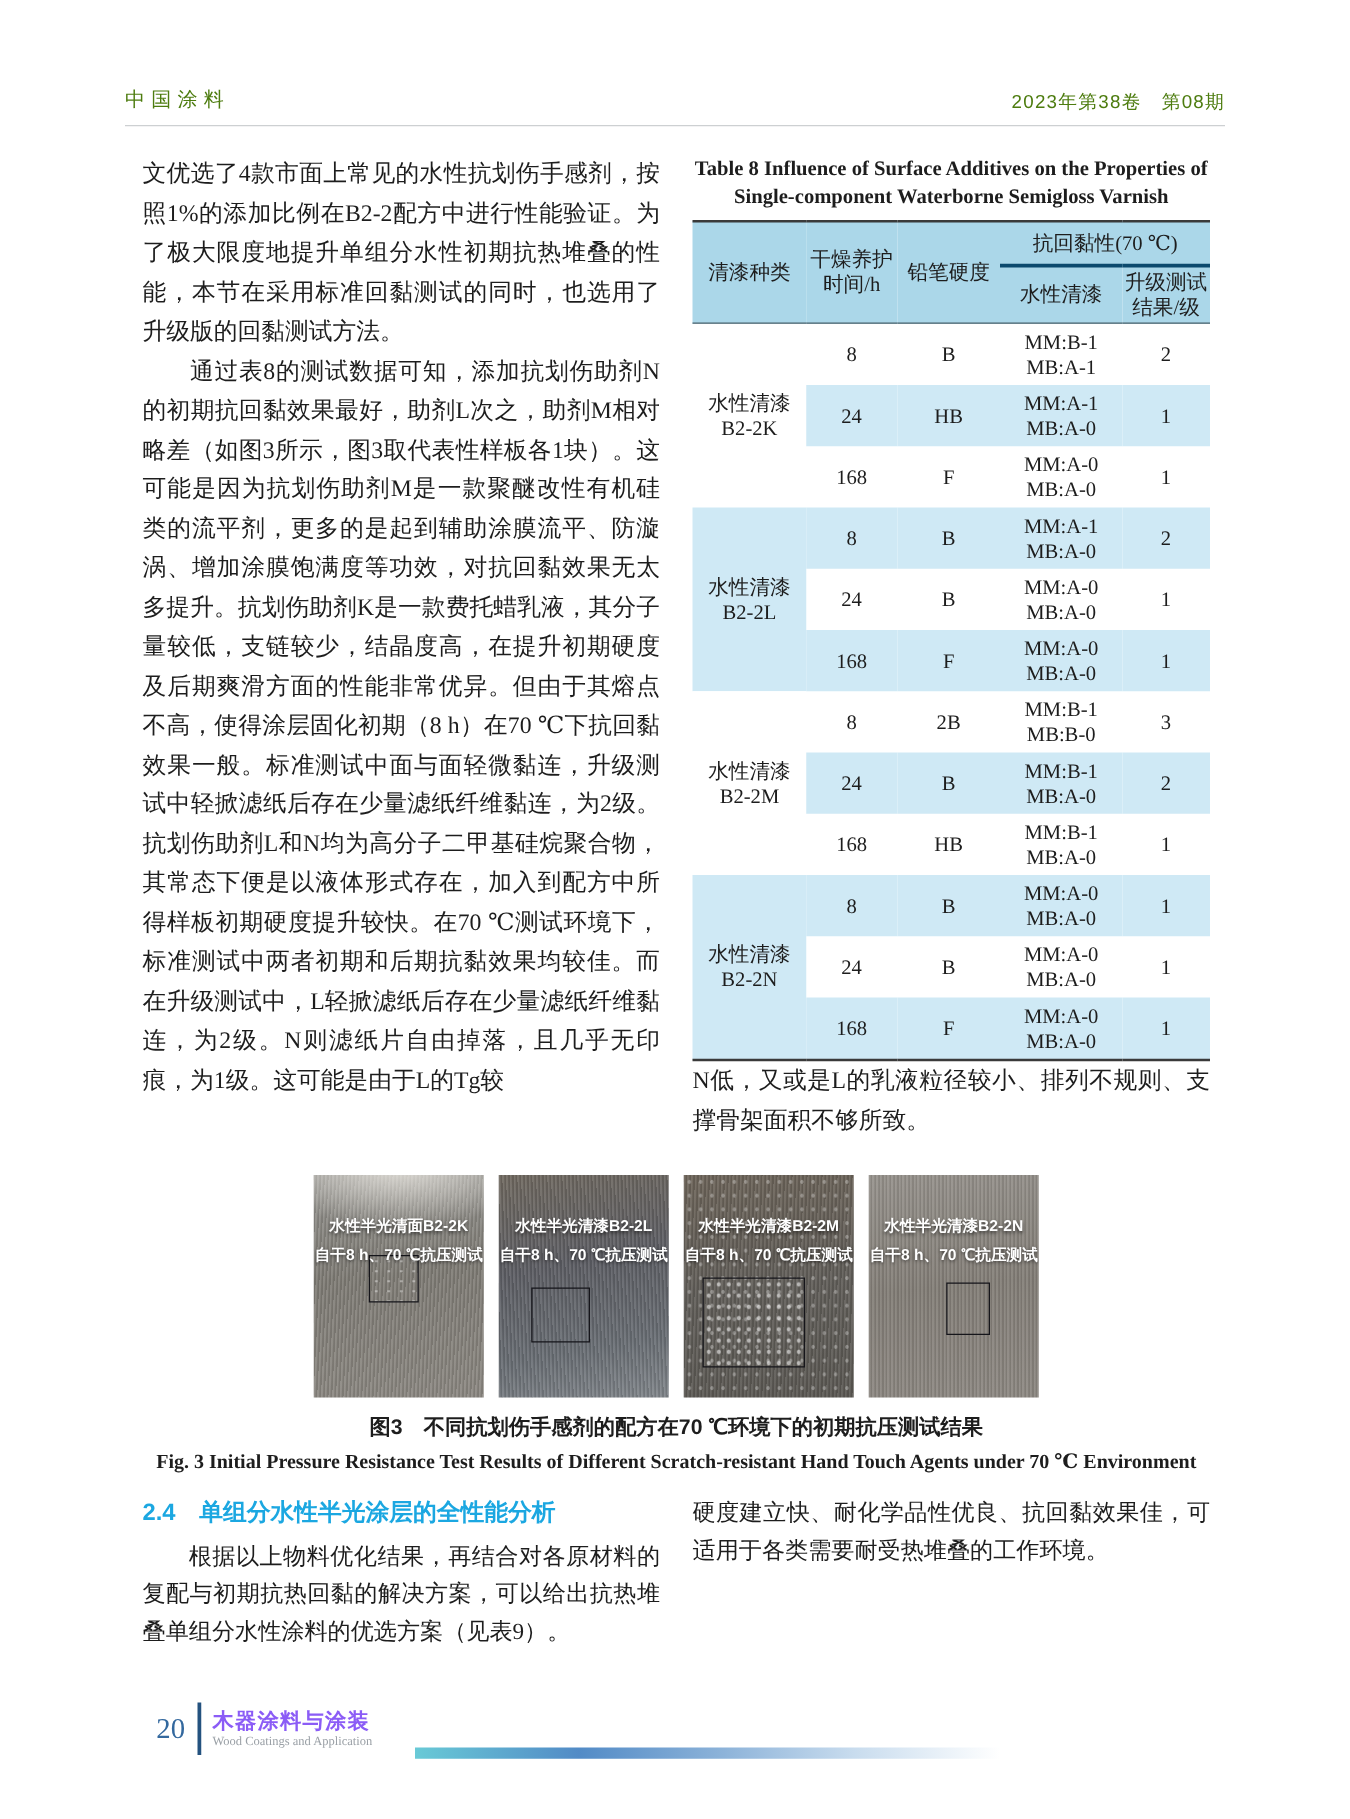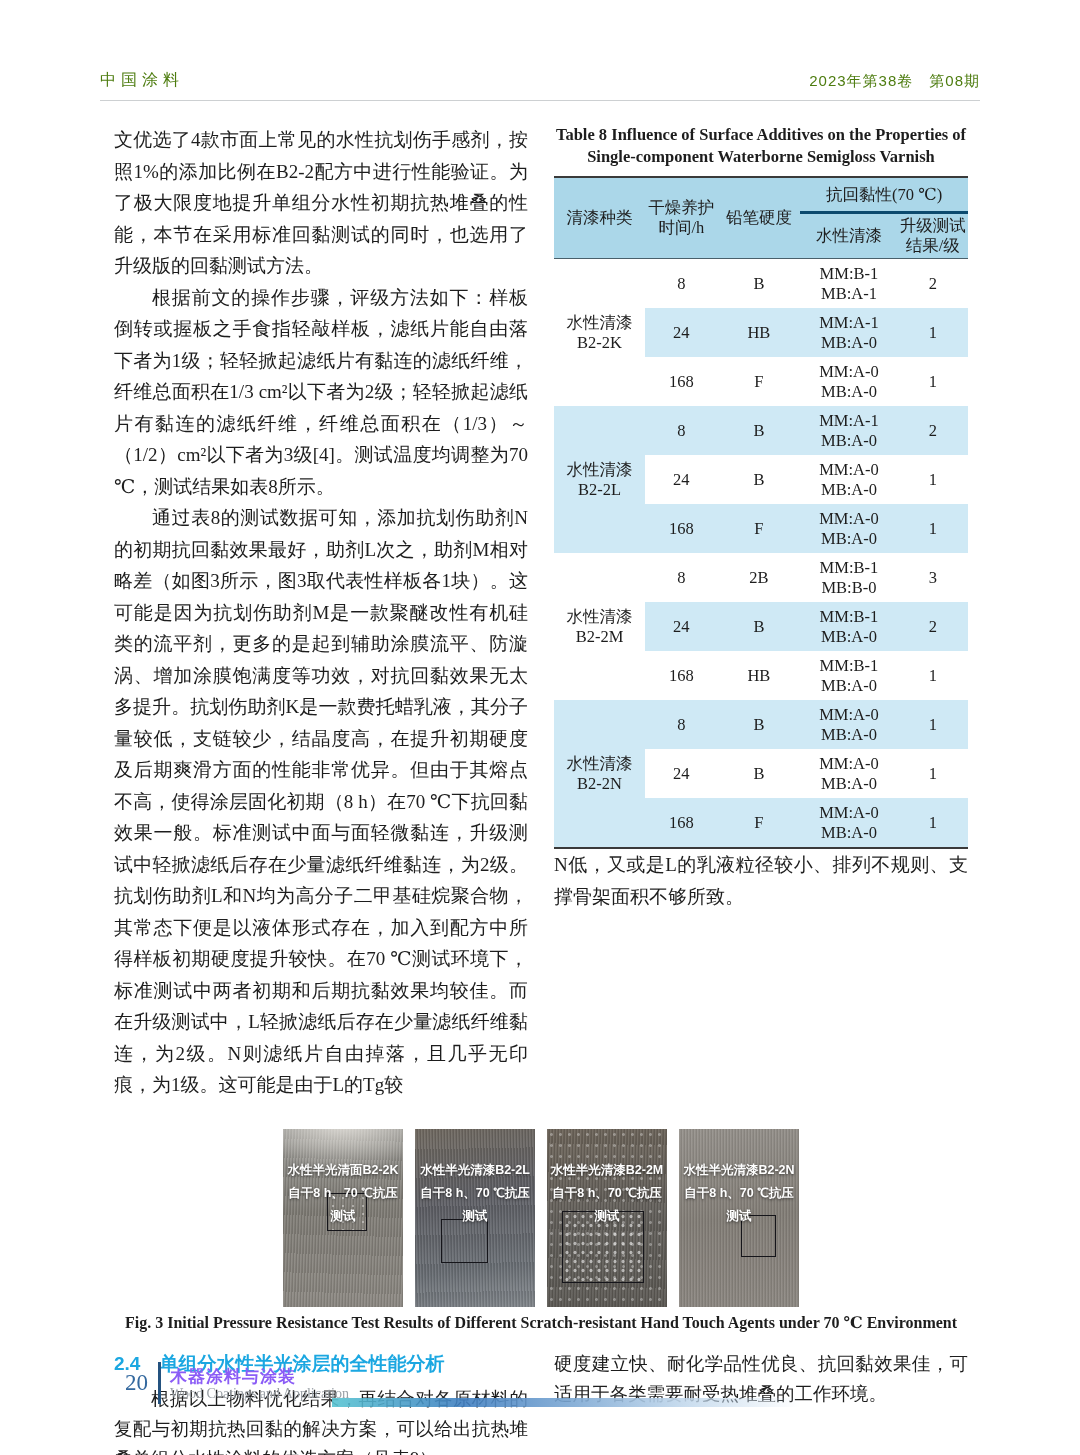--- a/index.html
+++ b/index.html
@@ -38,21 +38,21 @@
   .t8 thead tr.h2 th, .t8 thead th[rowspan] { border-bottom:1px solid #49606b; }
   .t8 td { height:45px; }
   .t8 tr.band td:not(.gcell) { background:#cfe9f5; }
   .t8 td.gcell { background:#ffffff;margin-top:37px; }
   .t8 td.gcell.gband { background:#cfe9f5; }
   .after-table { margin-top:13px; }
 
   
   .figure { margin-top:28px; }
   .photos { display:flex; gap:12px; justify-content:center; }
-  .photo { position:relative; width:120px; height:178px; overflow:hidden; }
+  .photo { position:relative; width:136px; height:178px; overflow:hidden; }
   .photo-label { position:absolute; top:30px; left:0; right:0; z-index:2; text-align:center;
                  color:#fff; font-weight:700; font-size:12.5px; line-height:23px;
                  white-space:pre-line; font-family:"Liberation Sans",sans-serif;
                  text-shadow:0 1px 3px rgba(0,0,0,.6); }
   .press-square { position:absolute; border:1.5px solid #15151a; }
   .photo1 { background:
       radial-gradient(140% 45% at 50% -4%, rgba(236,233,227,.85), rgba(236,233,227,0) 60%),
       repeating-linear-gradient(93deg, rgba(255,255,255,.10) 0 1px, rgba(0,0,0,.08) 2px 3px),
       linear-gradient(175deg,#93928e 0%,#7d7a73 45%,#8a8680 100%); }
   .photo2 { background:
@@ -83,40 +83,39 @@
   .bottom .col { font-size:18.5px; line-height:30px; }
   .h-sub  { color:#1ba7e1; font-weight:700; font-size:19px; line-height:26px;
             font-family:"Liberation Sans",sans-serif; margin:2px 0 7px; text-align:left; }
 
   
   .pagefoot { position:absolute; top:1362px; left:125px; display:flex; align-items:center; }
   .f-num { font-size:23px; color:#33689e; margin-right:10px; }
   .f-bar { width:3px; height:42px; background:#24527f; margin-right:9px; }
   .f-zh  { font-size:17px; font-weight:700; color:#8b5cf6; line-height:21px;
            letter-spacing:1px; font-family:"Liberation Sans",sans-serif; }
-  .f-en  { font-size:14px; color:#9aa0a6; line-height:14px; }
+  .f-en  { font-size:10px; color:#9aa0a6; line-height:14px; }
   .strip { position:absolute; top:1398px; left:332px; width:468px; height:9px; opacity:.9;
            background:linear-gradient(to right,#58c4d2,#3f7ec0 28%,#7ea9d4 52%,#c2d8ec 75%,rgba(255,255,255,0)); }
 </style>
 </head>
 <body>
 
 <div class="page">
 
   <div class="pagehead">
     <span class="ph-left">中国涂料</span>
     <span class="ph-right">2023年第38卷　第08期</span>
   </div>
 
   <div class="content">
 
     <div class="cols">
       <div class="col">
         <p>文优选了4款市面上常见的水性抗划伤手感剂，按照1%的添加比例在B2-2配方中进行性能验证。为了极大限度地提升单组分水性初期抗热堆叠的性能，本节在采用标准回黏测试的同时，也选用了升级版的回黏测试方法。</p>
-        <p class="ind">根据前文的操作步骤，评级方法如下：样板倒转或握板之手食指轻敲样板，滤纸片能自由落下者为1级；轻轻掀起滤纸片有黏连的滤纸纤维，纤维总面积在1/3 cm²以下者为2级；轻轻掀起滤纸片有黏连的滤纸纤维，纤维总面积在（1/3）～（1/2）cm²以下者为3级[4]。测试温度均调整为70 ℃，测试结果如表8所示。</p>
         <p class="ind">通过表8的测试数据可知，添加抗划伤助剂N的初期抗回黏效果最好，助剂L次之，助剂M相对略差（如图3所示，图3取代表性样板各1块）。这可能是因为抗划伤助剂M是一款聚醚改性有机硅类的流平剂，更多的是起到辅助涂膜流平、防漩涡、增加涂膜饱满度等功效，对抗回黏效果无太多提升。抗划伤助剂K是一款费托蜡乳液，其分子量较低，支链较少，结晶度高，在提升初期硬度及后期爽滑方面的性能非常优异。但由于其熔点不高，使得涂层固化初期（8 h）在70 ℃下抗回黏效果一般。标准测试中面与面轻微黏连，升级测试中轻掀滤纸后存在少量滤纸纤维黏连，为2级。抗划伤助剂L和N均为高分子二甲基硅烷聚合物，其常态下便是以液体形式存在，加入到配方中所得样板初期硬度提升较快。在70 ℃测试环境下，标准测试中两者初期和后期抗黏效果均较佳。而在升级测试中，L轻掀滤纸后存在少量滤纸纤维黏连，为2级。N则滤纸片自由掉落，且几乎无印痕，为1级。这可能是由于L的Tg较</p>
       </div>
 
       <div class="col">
         <div class="t8-en">Table 8  Influence of Surface Additives on the Properties of
 Single-component Waterborne Semigloss Varnish</div>
         <table class="t8">
           <colgroup>
               <col class="c1">
               <col class="c2">
@@ -253,20 +252,21 @@
             <div class="photo-label">水性半光清漆B2-2M
 自干8 h、70 ℃抗压测试</div>
             <div class="press-square"></div>
           </div>
           <div class="photo photo4">
             <div class="photo-label">水性半光清漆B2-2N
 自干8 h、70 ℃抗压测试</div>
             <div class="press-square"></div>
           </div>
         </div>
+      <div class="cap-zh">图3　不同抗划伤手感剂的配方在70 ℃环境下的初期抗压测试结果</div>
       <div class="cap-en">Fig. 3  Initial Pressure Resistance Test Results of Different Scratch-resistant Hand Touch Agents under 70 ℃ Environment</div>
     </div>
 
     <div class="cols bottom">
       <div class="col">
         <div class="h-sub">2.4　单组分水性半光涂层的全性能分析</div>
         <p class="ind">根据以上物料优化结果，再结合对各原材料的复配与初期抗热回黏的解决方案，可以给出抗热堆叠单组分水性涂料的优选方案（见表9）。</p>
 
       </div>
       <div class="col">

